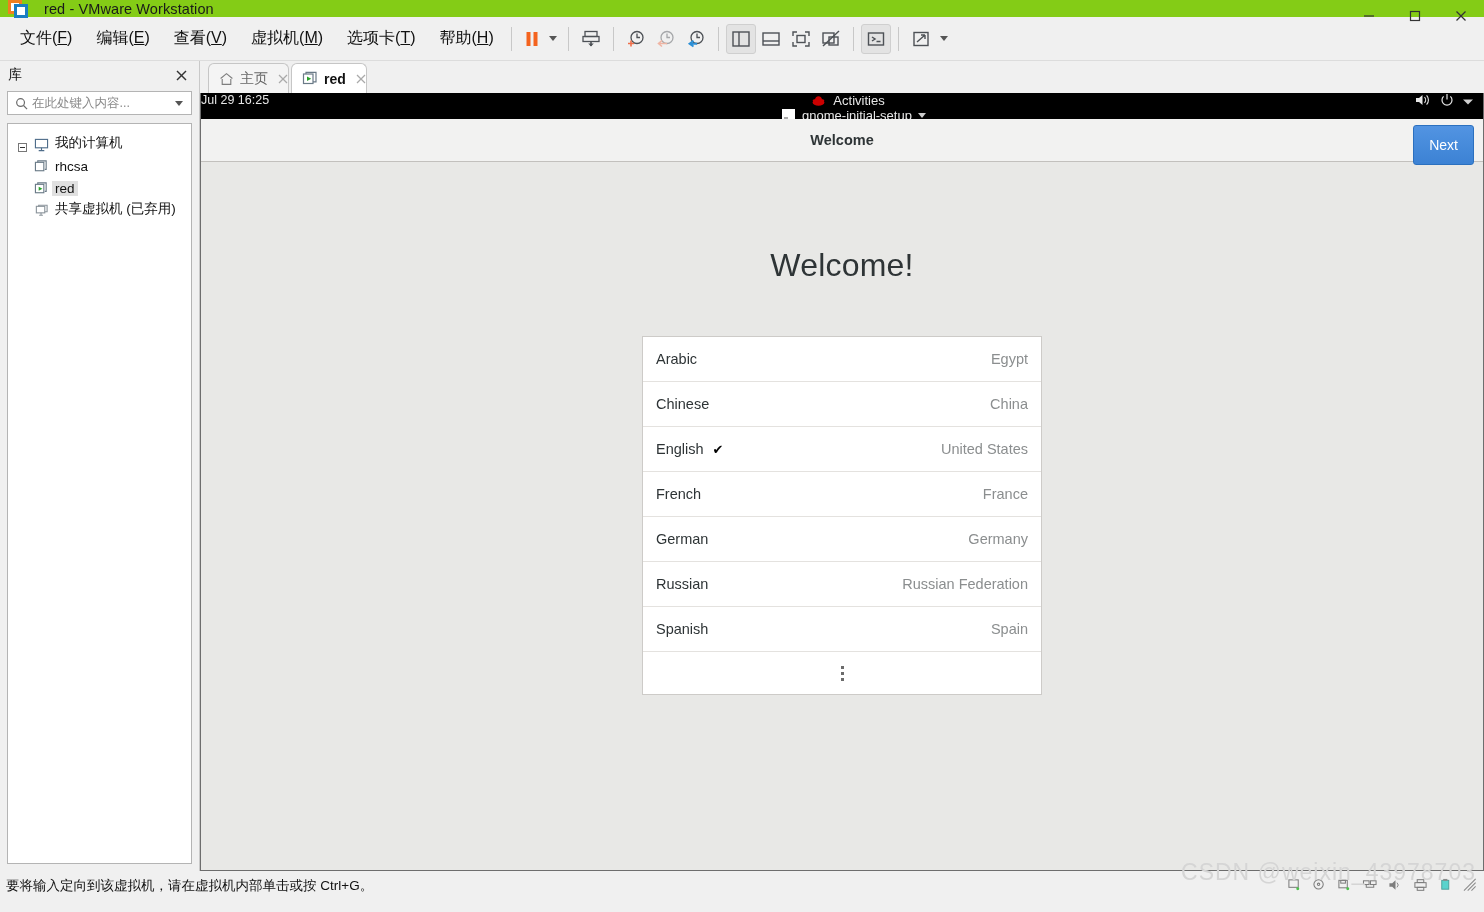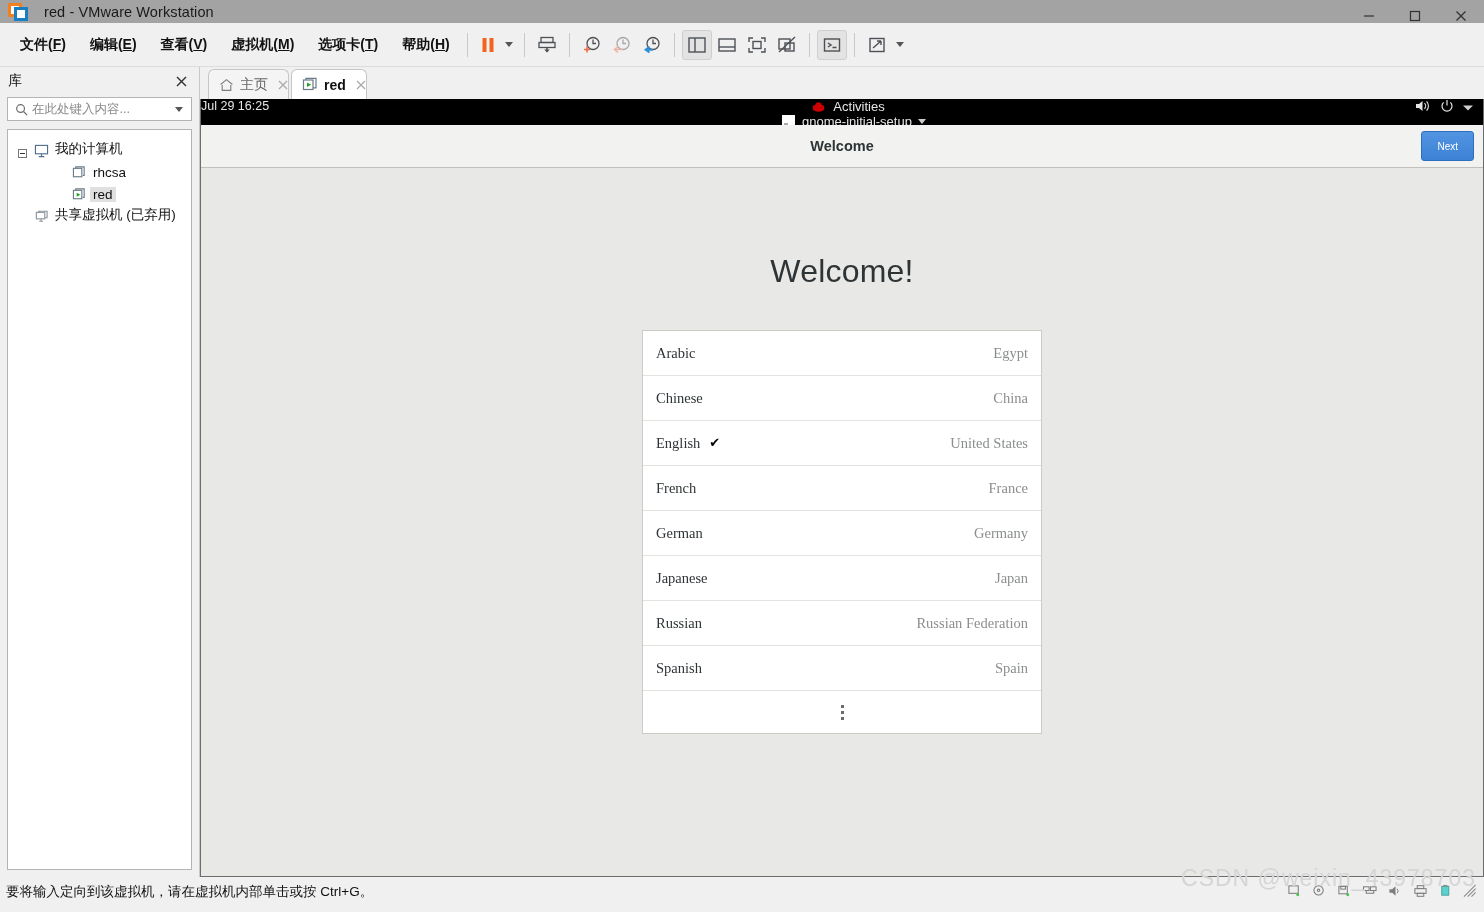--- a/index.html
+++ b/index.html
@@ -7,44 +7,43 @@
   body {
     width:1484px; height:912px;
     font-family:"Liberation Sans", sans-serif;
     background:#f0f0f0;
     overflow:hidden;
     -webkit-font-smoothing: antialiased;
   }
 
   
   #titlebar {
-    height:23px; background:#a3a3a3;
+    height:17px; background:#84cc16;
     display:flex; align-items:center;
     position:relative;
   }
   #app-logo { margin-left:8px; width:22px; height:22px; position:relative; }
   #app-logo .sq1 { position:absolute; left:0; top:2px; width:14px; height:14px;
      border:3px solid #f08020; background:#fff; }
   #app-logo .sq2 { position:absolute; left:6px; top:6px; width:14px; height:14px;
      border:3px solid #1a7ec2; background:#fff; }
   #title-text { margin-left:14px; font-size:14.5px; color:#1a1a1a; letter-spacing:.1px; }
   #wincontrols { position:absolute; right:0; top:0; height:31px; display:flex; }
   .wc { width:46px; height:31px; display:flex; align-items:center; justify-content:center;
         color:#333; }
   .wc svg { display:block; }
 
   
   #menubar {
     height:44px; background:#f0f0f0; display:flex; align-items:center;
     border-bottom:1px solid #dcdcdc;
   }
   .menu-item {
-    padding:6px 10px; margin-left:4px; font-size:14px; color:#111;
+    padding:6px 10px; margin-left:4px; font-size:16px; color:#111;
     white-space:nowrap;
-    font-weight:bold;
   }
   .menu-item:first-child { margin-left:10px; }
   .menu-item u { text-decoration:underline; }
 
   .tb-sep { width:1px; height:24px; background:#c8c8c8; margin:0 7px; }
   .tb-btn { width:30px; height:30px; display:flex; align-items:center; justify-content:center;
             border-radius:3px; }
   .tb-btn.active { background:#e3e3e3; border:1px solid #cfcfcf; }
   .tb-caret { width:16px; height:30px; display:flex; align-items:center; justify-content:center; }
   .caret { width:0;height:0;border-left:4px solid transparent;border-right:4px solid transparent;
@@ -75,21 +74,21 @@
     background:#fff; border:1px solid #b4b4b4; padding-top:6px;
   }
   .tree-row { display:flex; align-items:flex-end; height:22px; font-size:13.5px; color:#111; }
   .tree-row .expander { width:16px; display:flex; align-items:center; justify-content:center;
       margin-left:6px; }
   .exp-box { width:9px;height:9px;border:1px solid #777; position:relative; background:#fff;}
   .exp-box:after { content:""; position:absolute; left:1px; top:3px; width:5px; height:1px; background:#333;}
   .tree-row .ticon { width:22px; display:flex; align-items:center; justify-content:center; }
   .tree-row .tlabel { padding:0 3px; }
   .tree-row.sel .tlabel { background:#e0e0e0; }
-  .tree-row.indent1 { padding-left:60px; }
+  .tree-row.indent1 { padding-left:22px; }
   .tree-row.indent-half { padding-left:22px; }
 
   
   #vmarea { flex:1; display:flex; flex-direction:column; background:#f0f0f0; }
   #tabbar { height:32px; display:flex; align-items:flex-end; padding-left:8px; }
   .tab {
     height:30px; display:flex; align-items:center; padding:0 0 0 10px;
     background:#f4f4f4; border:1px solid #c6c6c6; border-bottom:none;
     border-radius:6px 6px 0 0; margin-right:2px; font-size:14px; color:#666;
   }
@@ -116,35 +115,34 @@
       border-left:4px solid transparent;border-right:4px solid transparent;border-top:5px solid #ccc;}
   #gnome-clock { position:absolute; left:0; right:0; text-align:left; font-size:12.5px; }
   #gnome-right { position:absolute; right:10px; display:flex; align-items:center; gap:9px; }
 
   #welcome-headerbar {
     height:43px; background:#f2f2f1; border-bottom:1px solid #c2c0bd;
     display:flex; align-items:center; justify-content:center; position:relative;
   }
   #welcome-headerbar .hb-title { font-size:14.5px; color:#2e3436; font-weight:600; }
   #next-btn {
-    position:absolute; right:9px; top:6px; height:30px; padding:0 15px;
+    position:absolute; right:9px; top:6px; height:40px; padding:0 15px;
     background:linear-gradient(to bottom,#5294e2,#3c82d4);
-    border:1px solid #2b70bf; border-radius:3px; color:#fff; font-size:10px;
+    border:1px solid #2b70bf; border-radius:3px; color:#fff; font-size:14px;
     display:flex; align-items:center;
   }
 
   #welcome-body { position:relative; height:100%; }
   #welcome-title {
     text-align:center; font-size:32px; color:#2e3436; font-weight:300;
     padding-top:85px; letter-spacing:.2px;
   }
   #lang-list {
-    width:400px; margin:40px auto 0 auto; background:#fff;
+    width:400px; margin:52px auto 0 auto; background:#fff;
     border:1px solid #cdcbc8;
-    font-family:Liberation Serif, serif;
   }
   .lang-row {
     height:45px; display:flex; align-items:center; padding:0 13px;
     border-bottom:1px solid #e4e2df; font-size:14.5px;
   }
   .lang-row:last-child { border-bottom:none; }
   .lang-name { color:#2e3436; }
   .lang-check { margin-left:9px; color:#000; font-size:13px; }
   .lang-country { margin-left:auto; color:#8b8e8f; }
   .lang-more { height:42px; display:flex; align-items:center; justify-content:center; }
@@ -491,24 +489,20 @@
           <div class="lang-row">
             <span class="lang-name">French</span>
             <span class="lang-country">France</span>
           </div>
 
           <div class="lang-row">
             <span class="lang-name">German</span>
             <span class="lang-country">Germany</span>
           </div>
 
-          <div class="lang-row">
-            <span class="lang-name">Japanese</span>
-            <span class="lang-country">Japan</span>
-          </div>
 
           <div class="lang-row">
             <span class="lang-name">Russian</span>
             <span class="lang-country">Russian Federation</span>
           </div>
 
           <div class="lang-row">
             <span class="lang-name">Spanish</span>
             <span class="lang-country">Spain</span>
           </div>

